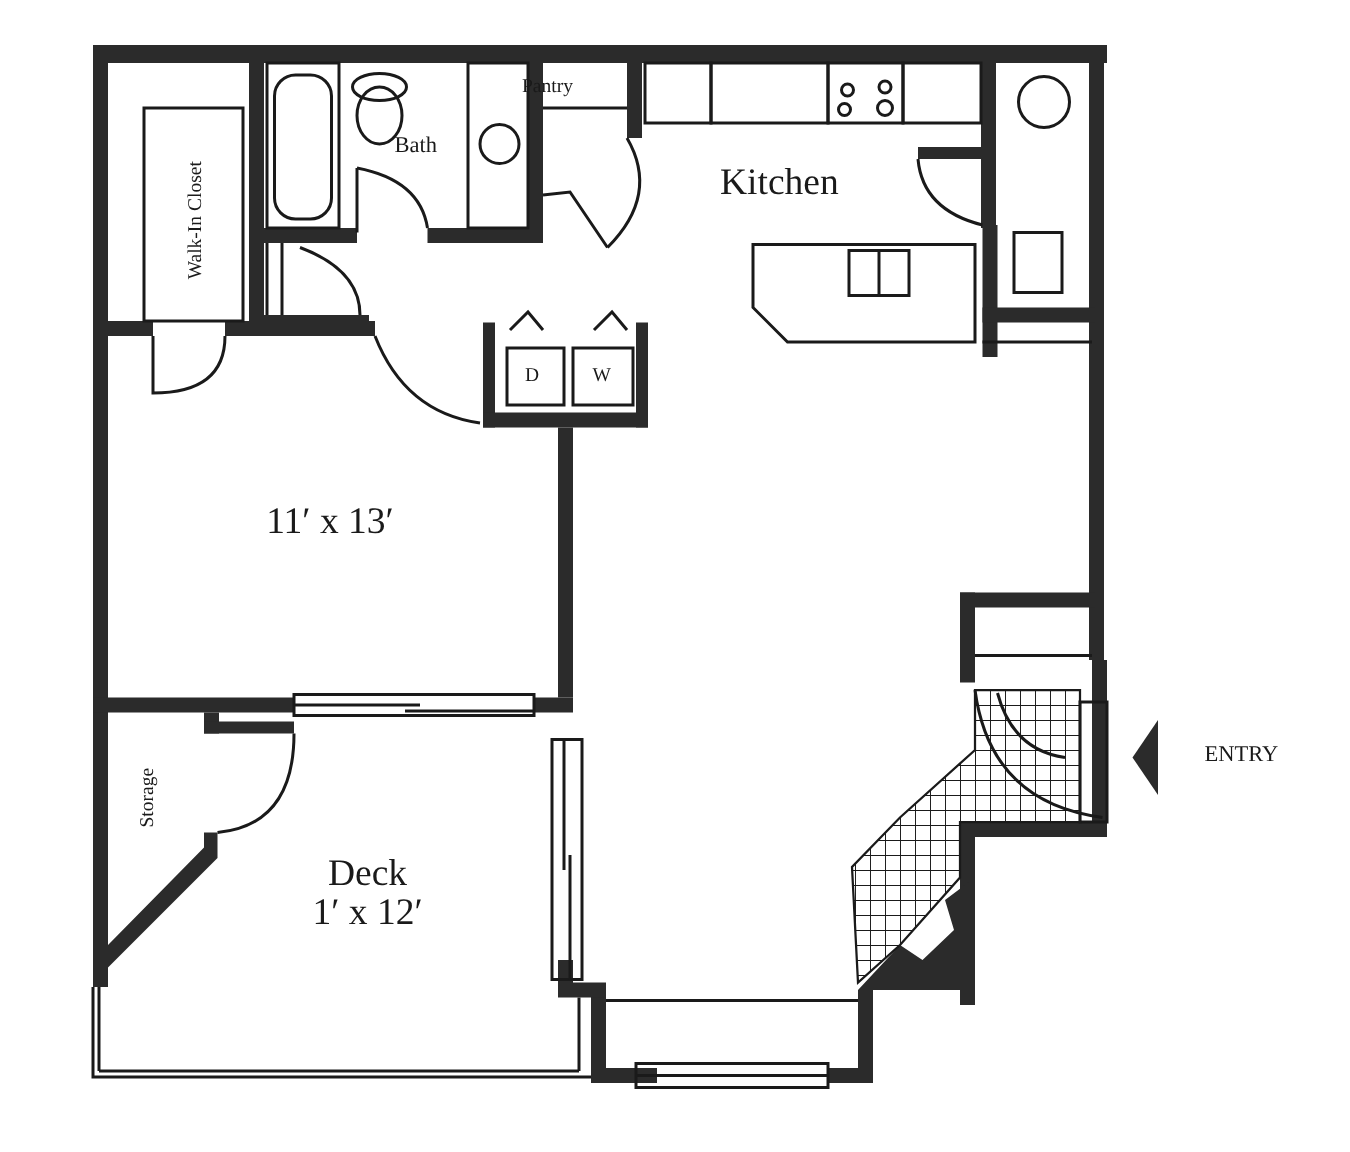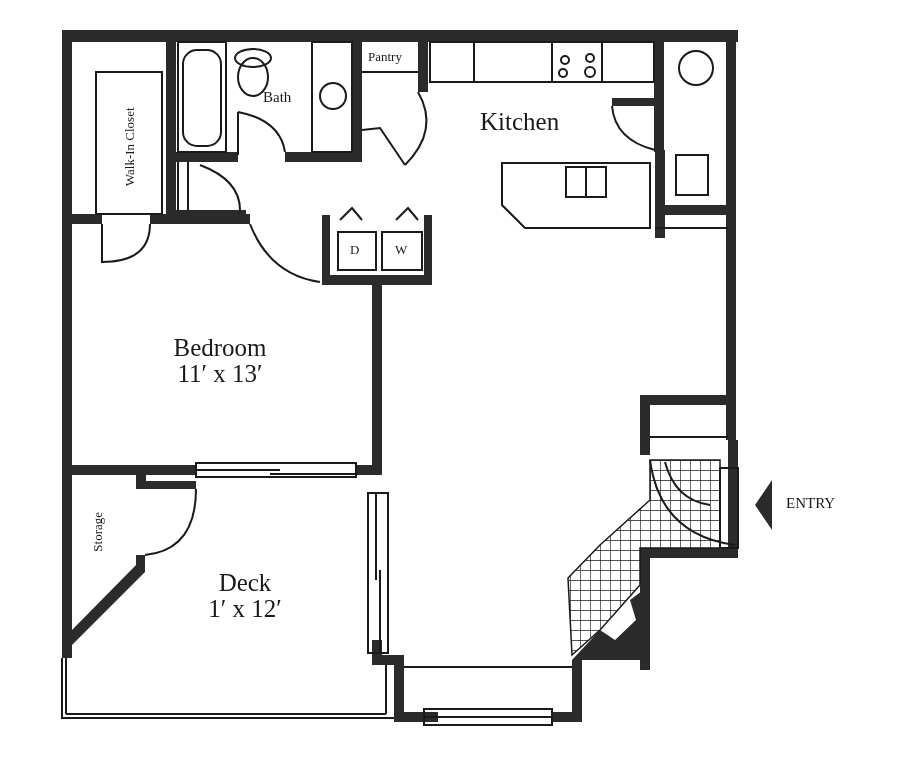--- a/index.html
+++ b/index.html
@@ -149,33 +149,32 @@
       <path d="M0,0 H10 M0,0 V10" stroke="#1a1a1a" stroke-width="1.3" fill="none"></path>
     </pattern>
   </defs>
   <polygon points="650,460 720,460 720,548 640,548 640,585 600,630 572,655 568,578 600,545 650,500" fill="url(#tile)" stroke="#1a1a1a" stroke-width="1.5"></polygon>
 
   <polygon points="772,480 772,530 755,505" fill="#2b2b2b"></polygon>
 </svg>
 
 <div class="lbl tiny vert" style="left:80px;top:140px;width:100px;">Walk-In Closet</div>
 <div class="lbl sm" style="left:263px;top:90px;">Bath</div>
-<div class="lbl tiny" style="left:368px;top:50px;text-align:center;">Pantry</div>
+<div class="lbl tiny" style="left:348px;top:50px;text-align:center;">Pantry</div>
 <div class="lbl big" style="left:480px;top:109px;">Kitchen</div>
 <div class="lbl tiny" style="left:350px;top:243px;">D</div>
 <div class="lbl tiny" style="left:395px;top:243px;">W</div>
 
 <div style="position:absolute;left:150px;top:335px;width:140px;">
-  <div class="lbl big" style="position:relative;">Bedroom</div>
   <div class="lbl big" style="position:relative;">11′ x 13′</div>
 </div>
 
 <div style="position:absolute;left:445px;top:358px;width:160px;">
 </div>
 
 <div class="lbl tiny vert" style="left:68px;top:525px;width:60px;">Storage</div>
 
 <div style="position:absolute;left:200px;top:570px;width:90px;">
   <div class="lbl big" style="position:relative;">Deck</div>
   <div class="lbl big" style="position:relative;">1′ x 12′</div>
 </div>
 
-<div class="lbl sm" style="left:786px;top:496px;">ENTRY</div>
+<div class="lbl sm" style="left:803px;top:496px;">ENTRY</div>
 
 </body></html>

